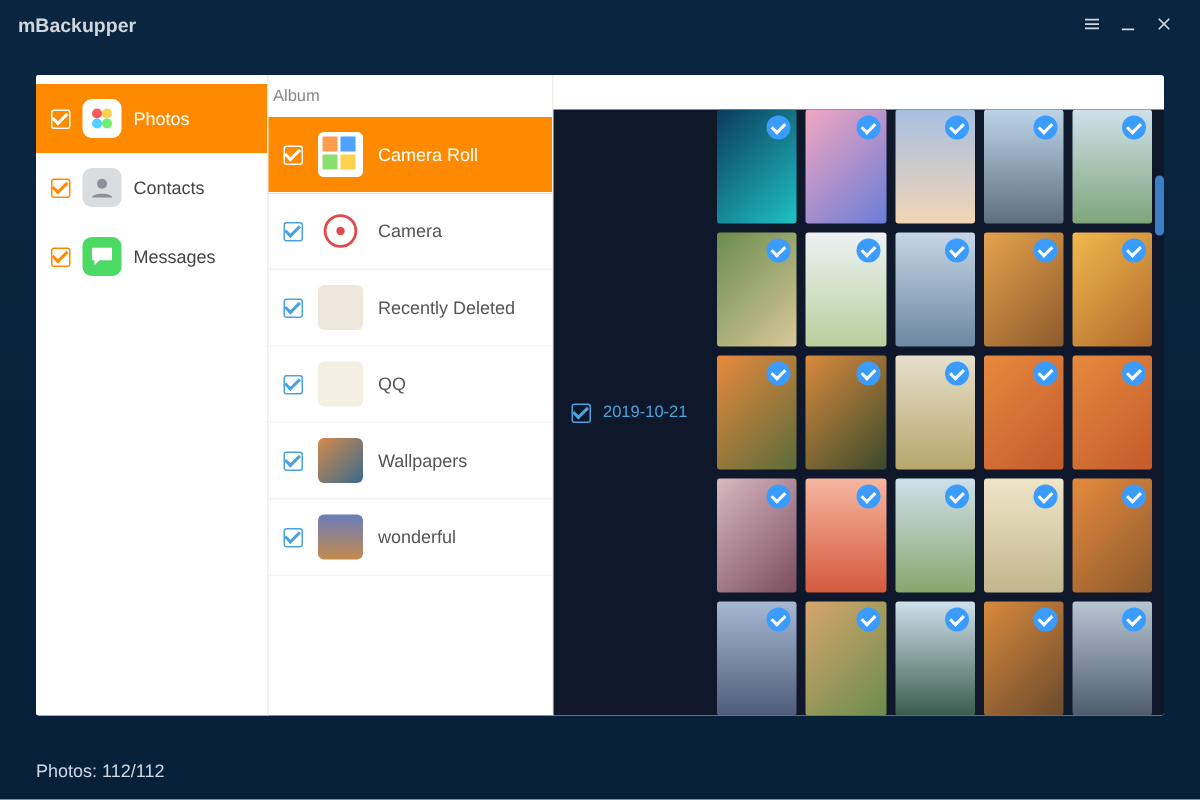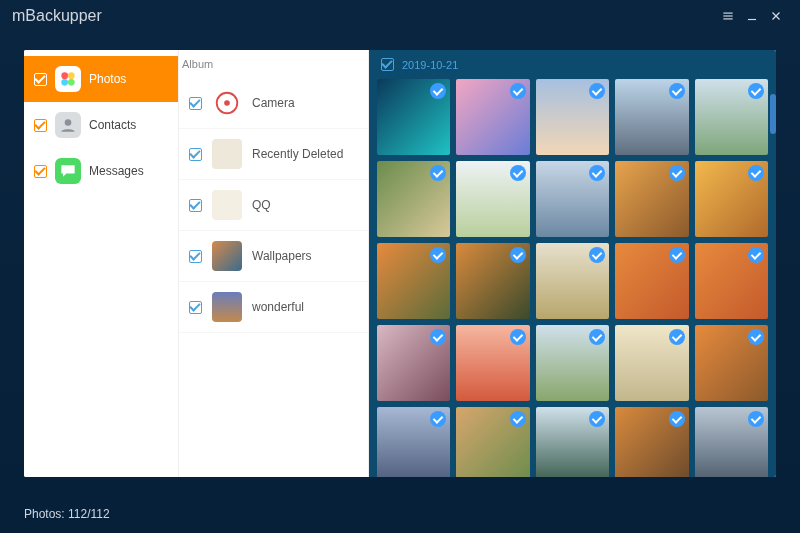--- a/index.html
+++ b/index.html
@@ -1,18 +1,18 @@
 <!DOCTYPE html>
 <html><head>
 <meta charset="utf-8">
 <style>
 * { margin: 0; padding: 0; box-sizing: border-box; font-family: "Segoe UI", Arial, sans-serif; }
 body { width: 800px; height: 533px; background: linear-gradient(180deg, #0a2540 0%, #072039 100%); overflow: hidden; }
 .titlebar { height: 32px; display: flex; align-items: center; padding: 0 12px; color: #d0d6dd; }
-.titlebar .app-title { font-size: 16px; font-weight: 400; }
+.titlebar .app-title { font-size: 13px; font-weight: 700; }
 .titlebar .spacer { flex: 1; }
 .titlebar .win-btn { width: 24px; height: 24px; display: flex; align-items: center; justify-content: center; cursor: pointer; color: #cfd8e3; }
 .titlebar .win-btn svg { width: 14px; height: 14px; }
 
 .content { position: absolute; top: 50px; left: 24px; right: 24px; bottom: 56px; background: #ffffff; display: flex; border-radius: 2px; overflow: hidden; }
 
 .sidebar { width: 155px; background: #fff; border-right: 1px solid #eee; padding-top: 6px; }
 .cat { display: flex; align-items: center; padding: 10px 10px; cursor: pointer; }
 .cat .cb { width: 13px; height: 13px; border: 1.5px solid #ff8a00; border-radius: 2px; margin-right: 8px; position: relative; }
 .cat.active { background: #ff8a00; color: #fff; }
@@ -34,21 +34,21 @@
 .album { display: flex; align-items: center; padding: 10px 10px; cursor: pointer; border-bottom: 1px solid #f5f5f5; }
 .album.active { background: #ff8a00; color: #fff; }
 .album .cb { width: 13px; height: 13px; border: 1.5px solid #4aa3df; border-radius: 2px; margin-right: 10px; position: relative; }
 .album.active .cb { border-color: #fff; }
 .album .cb::after { content: ""; position: absolute; left: 2px; top: -1px; width: 4px; height: 8px; border: solid; border-width: 0 2px 2px 0; border-color: #4aa3df; transform: rotate(45deg); }
 .album.active .cb::after { border-color: #fff; }
 .album .thumb { width: 30px; height: 30px; border-radius: 4px; margin-right: 10px; background: #f1e6d8; display: flex; align-items: center; justify-content: center; overflow: hidden; }
 .album .alabel { font-size: 12px; color: #555; }
 .album.active .alabel { color: #fff; }
 
-.main { flex: 1; display: flex; flex-direction: column; background: #0c4a6e; position: relative; }
+.main { flex: 1; display: flex; flex-direction: row; background: #0f172a; position: relative; margin-top: 23px; }
 .date-head { display: flex; align-items: center; padding: 8px 12px; font-size: 11px; color: #4aa3df; }
 .date-head .cb { width: 13px; height: 13px; border: 1.5px solid #4aa3df; border-radius: 2px; margin-right: 8px; position: relative; }
 .date-head .cb::after { content: ""; position: absolute; left: 2px; top: -1px; width: 4px; height: 8px; border: solid; border-width: 0 2px 2px 0; border-color: #4aa3df; transform: rotate(45deg); }
 .grid { flex: 1; overflow: hidden; padding: 0 8px; display: grid; grid-template-columns: repeat(5, 1fr); grid-auto-rows: 76px; gap: 6px; }
 .ph { border-radius: 2px; position: relative; overflow: hidden; }
 .ph .tick { position: absolute; top: 4px; right: 4px; width: 16px; height: 16px; border-radius: 50%; background: #3b9cff; display: flex; align-items: center; justify-content: center; }
 .ph .tick::after { content: ""; width: 4px; height: 7px; border: solid #fff; border-width: 0 2px 2px 0; transform: rotate(45deg); margin-top: -1px; }
 .scrollbar { position: absolute; right: 0; top: 44px; width: 6px; height: 40px; background: #3b7fc4; border-radius: 3px; }
 
 .footer { position: absolute; left: 24px; right: 24px; bottom: 12px; display: flex; align-items: center; justify-content: space-between; color: #cfd8e3; font-size: 12px; }
@@ -114,20 +114,33 @@
             <path d="M4 5h16v10H10l-4 4v-4H4z" fill="#fff"></path>
           </svg>
       </span>
       <span class="cat-label">Messages</span>
     </div>
   </div>
 
   <div class="albums">
     <div class="albums-head">Album</div>
 
+    <div class="album active">
+      <span class="cb"></span>
+      <span class="thumb">
+        <svg viewBox="0 0 30 30" width="30" height="30">
+            <rect width="30" height="30" fill="#fff"></rect>
+            <rect x="3" y="3" width="10" height="10" fill="#ff9c4d"></rect>
+            <rect x="15" y="3" width="10" height="10" fill="#4da3ff"></rect>
+            <rect x="3" y="15" width="10" height="10" fill="#8ae06c"></rect>
+            <rect x="15" y="15" width="10" height="10" fill="#ffd24d"></rect>
+          </svg>
+      </span>
+      <span class="alabel">Camera Roll</span>
+    </div>
 
     <div class="album">
       <span class="cb"></span>
       <span class="thumb" style="background:#fff;">
         <svg viewBox="0 0 30 30" width="28" height="28">
             <circle cx="15" cy="15" r="11" fill="#fff" stroke="#e04a4a" stroke-width="2"></circle>
             <circle cx="15" cy="15" r="3" fill="#e04a4a"></circle>
           </svg>
       </span>
       <span class="alabel">Camera</span>

